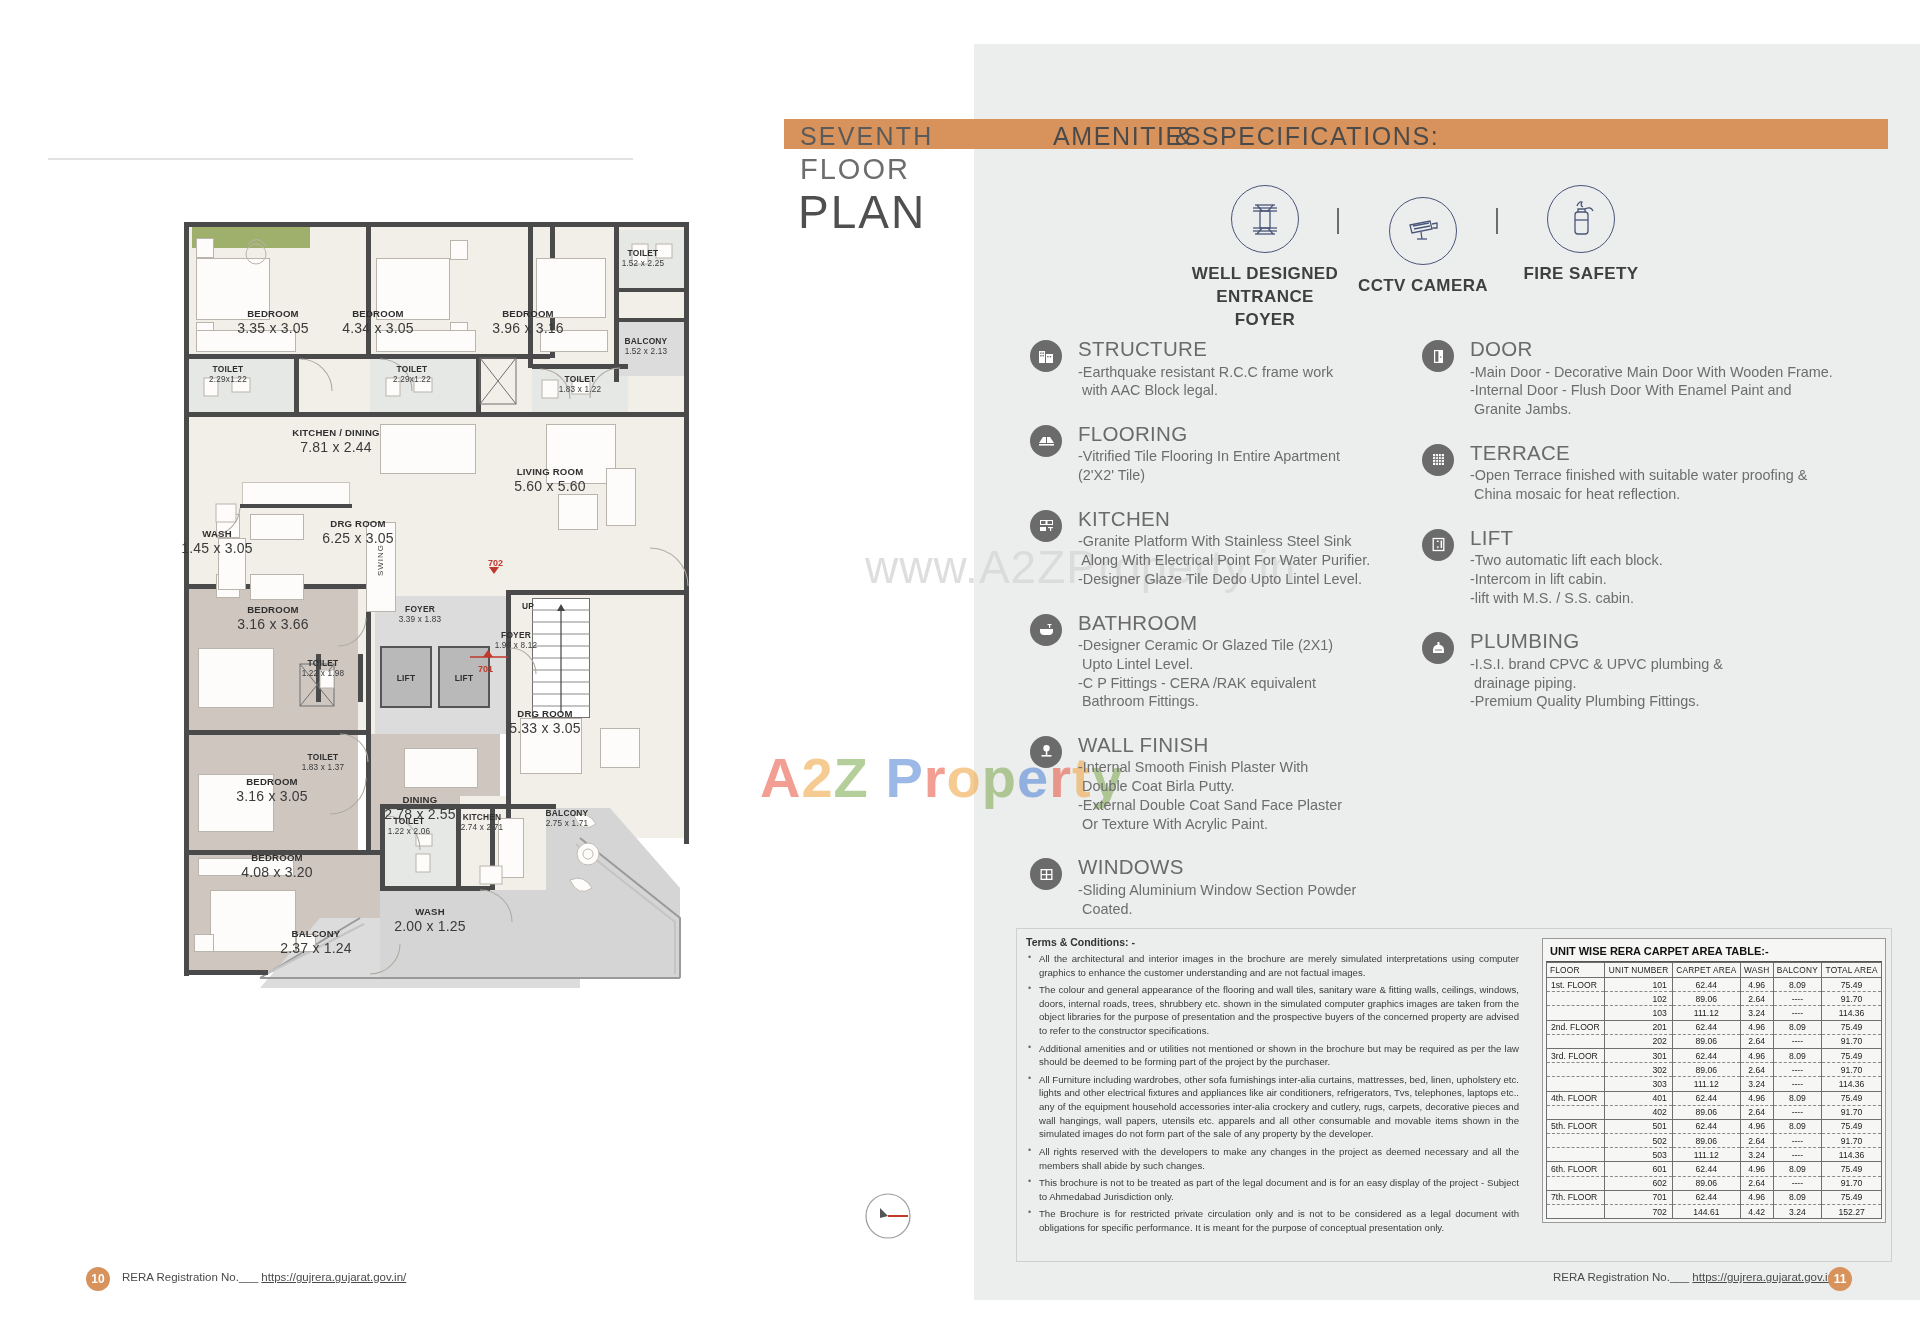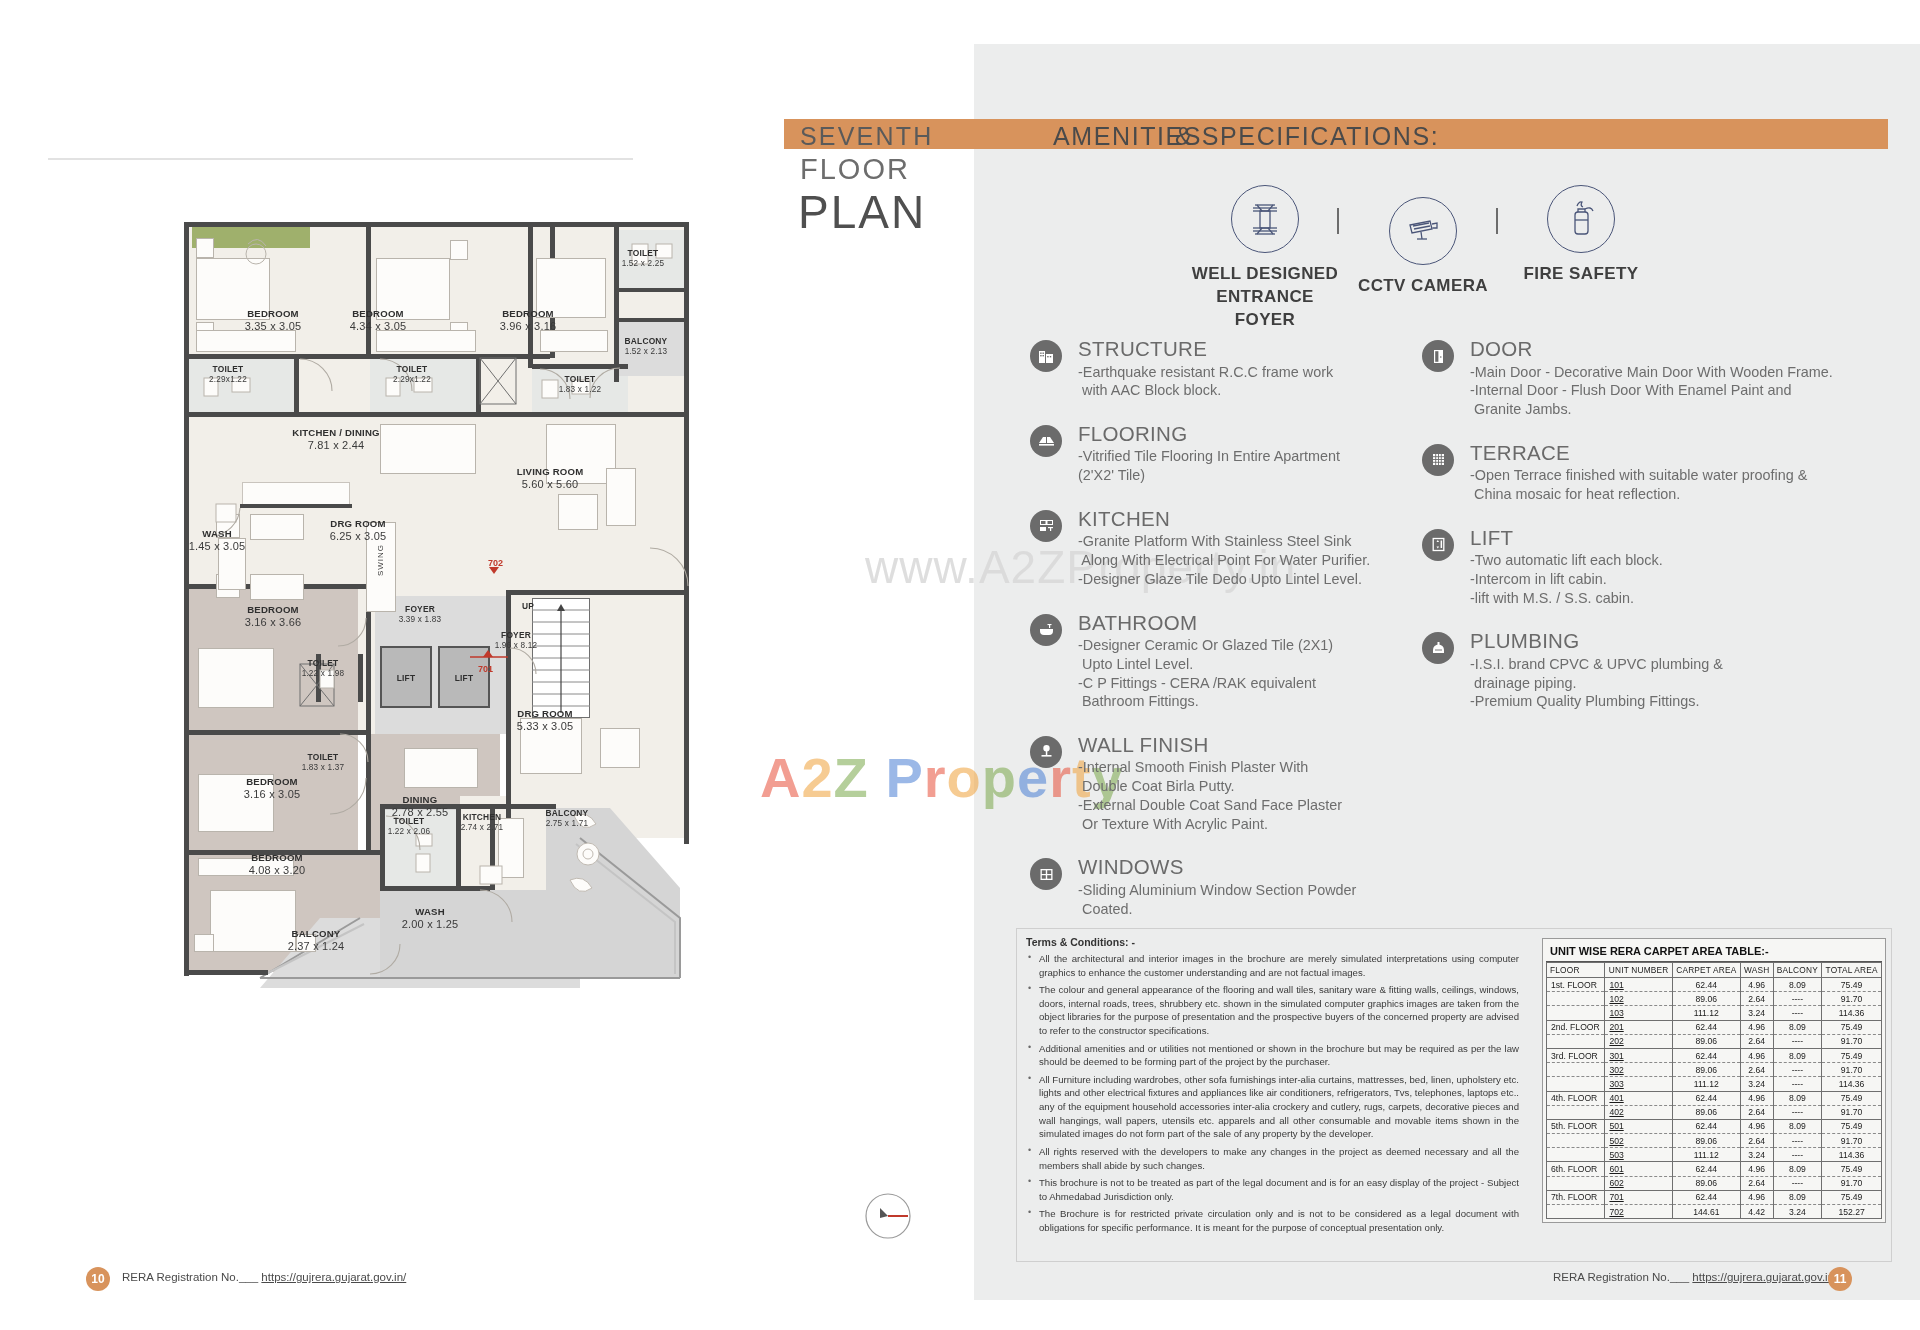--- a/index.html
+++ b/index.html
@@ -55,21 +55,21 @@
   .terms-list li:before{content:"•";position:absolute;left:-11px;top:-1px;font-size:9px;color:#6a6a6a;}
 
   
   .rera-wrap{position:absolute;left:1542px;top:938px;width:336px;background:#f6f6f4;border:1px solid #9a9a9a;padding:3px;}
   .rera-title{font-size:11px;font-weight:bold;color:#111;padding:3px 4px 4px 4px;border-bottom:1px solid #555;}
   table.rera{border-collapse:collapse;width:100%;font-size:8.6px;color:#1a1a1a;}
   table.rera th{font-weight:normal;border:1px solid #6f6f6f;padding:2px 3px;text-align:center;font-size:8.3px;letter-spacing:.2px;}
   table.rera th.fl{text-align:left;}
   table.rera td{border-left:1px solid #6f6f6f;border-right:1px solid #6f6f6f;padding:1.6px 4px;text-align:center;}
   table.rera td.fl{text-align:left;padding-left:4px;}
-  table.rera td.un{text-align:left;padding-right:5px;text-decoration:underline;}
+  table.rera td.un{text-align:right;padding-right:5px;}
   table.rera tr.grp td{border-top:1px solid #6f6f6f;}
   table.rera tr.sub td{border-top:1px dashed #8a8a8a;}
   table.rera tr.last td{border-bottom:1px solid #6f6f6f;}
 
   
   .foot{position:absolute;font-size:11.5px;color:#4a4a4a;}
   .pgnum{position:absolute;width:24px;height:24px;border-radius:50%;background:#d8935c;color:#fff;
      font-size:12px;display:flex;align-items:center;justify-content:center;font-weight:600;}
   .flink{color:#4a4a4a;text-decoration:underline;}
 
@@ -77,21 +77,21 @@
   .plan{position:absolute;left:180px;top:218px;width:640px;height:760px;}
   .pl{position:absolute;box-sizing:border-box;}
   .wall{background:#4a4a4a;}
   .slab{background:#f2efe9;}
   .slab2{background:#cfc6c0;}
   .slab3{background:#dcdcdc;}
   .slabg{background:#9fb06c;}
   .tile{background:#e6e8e6;}
   .rlbl{position:absolute;text-align:center;color:#2f2f2f;font-weight:bold;font-size:9.6px;letter-spacing:.2px;
      line-height:1.25;white-space:nowrap;transform:translateX(-50%);}
-  .rlbl .dim{font-weight:normal;font-size:11px;display:block;color:#3a3a3a;}
+  .rlbl .dim{font-weight:normal;font-size:14px;display:block;color:#3a3a3a;}
   .rlbl.sm{font-size:8.4px;}
   .rlbl.sm .dim{font-size:8.2px;}
   .furn{position:absolute;border:1px solid #b9b4ac;background:#fdfcfa;box-sizing:border-box;}
   .furn.nb{border:1px solid #c9c4bd;}
   .unitno{position:absolute;color:#c0392b;font-size:9px;font-weight:bold;}
   .vlabel{position:absolute;font-size:8px;letter-spacing:1px;color:#3a3a3a;
      writing-mode:vertical-rl;transform:rotate(180deg);}
   .compass{position:absolute;left:862px;top:1190px;width:52px;height:52px;}
   .wm1{position:absolute;left:865px;top:540px;font-size:46px;color:#d9d9d9;letter-spacing:1px;
      font-weight:300;opacity:.85;pointer-events:none;}
@@ -190,21 +190,21 @@
               <rect x="4.5" y="4.5" width="1.4" height="1.4" fill="#6b6b6b"></rect>
           <rect x="2.2" y="7" width="1.4" height="1.4" fill="#6b6b6b"></rect>
               <rect x="4.5" y="7" width="1.4" height="1.4" fill="#6b6b6b"></rect>
           <rect x="9.2" y="8" width="1.4" height="1.4" fill="#6b6b6b"></rect>
               <rect x="11.8" y="8" width="1.4" height="1.4" fill="#6b6b6b"></rect>
         </g>
           </svg>
       </div>
       <div class="spec-title">STRUCTURE</div>
       <div class="spec-line">-Earthquake resistant R.C.C frame work</div>
-      <div class="spec-line"> with AAC Block block.</div>
+      <div class="spec-line"> with AAC Block legal.</div>
     </div>
 
     <div class="spec-item">
       <div class="spec-ico">
         <svg width="17" height="17" viewBox="0 0 17 17">
             <g fill="#fff">
           <path d="M1 11 L5 5 h7 l4 6 z"></path>
           <rect x="1" y="12" width="15" height="1.6"></rect>
         </g>
             <line x1="8.5" y1="5" x2="8.5" y2="11" stroke="#6b6b6b" stroke-width="1"></line>

